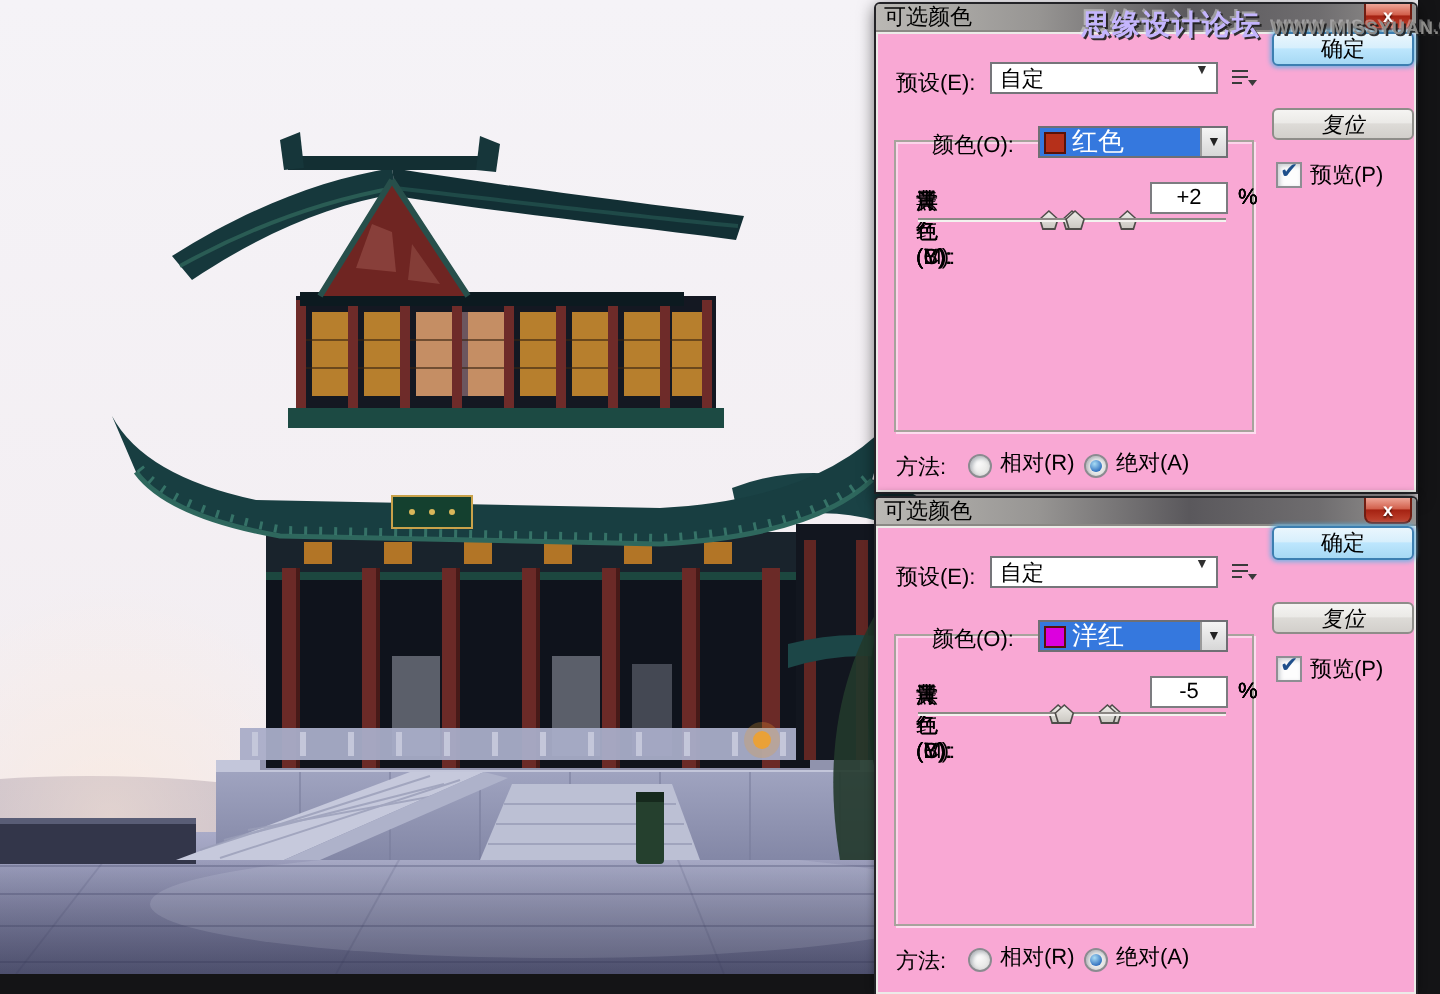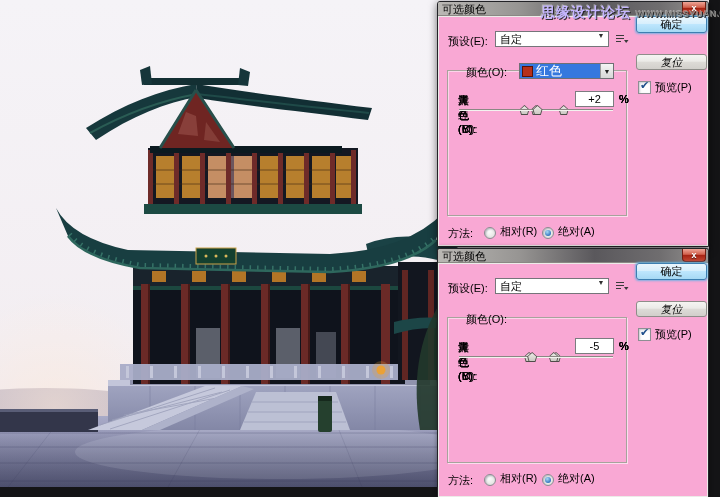--- a/index.html
+++ b/index.html
@@ -413,20 +413,29 @@
       <span class="cbx on">
         <span class="check-icon">✔</span>
       </span>
       <span>预览(P)</span>
     </span>
 
     <span class="groupbox"></span>
 
     <span class="color-row">
       <span class="lbl" style="left:28px; top:9px;">颜色(O):</span>
+      <span class="combo">
+        <span class="combo-sel">
+          <span class="swatch" style="background: rgb(220, 0, 222);"></span>
+          <span class="combo-name">洋红</span>
+        </span>
+        <span class="combo-arrow">
+          <span>▼</span>
+        </span>
+      </span>
     </span>
 
     <span class="channels">
   <span class="ch-row">
     <span class="ch-label">青色(C):</span>
     <input class="ch-val" value="-9" style="">
     <span class="ch-unit">%</span>
     <span class="track">
       <span class="thumb" style="left: calc(45.5% - 5.5px);"></span>
     </span>

